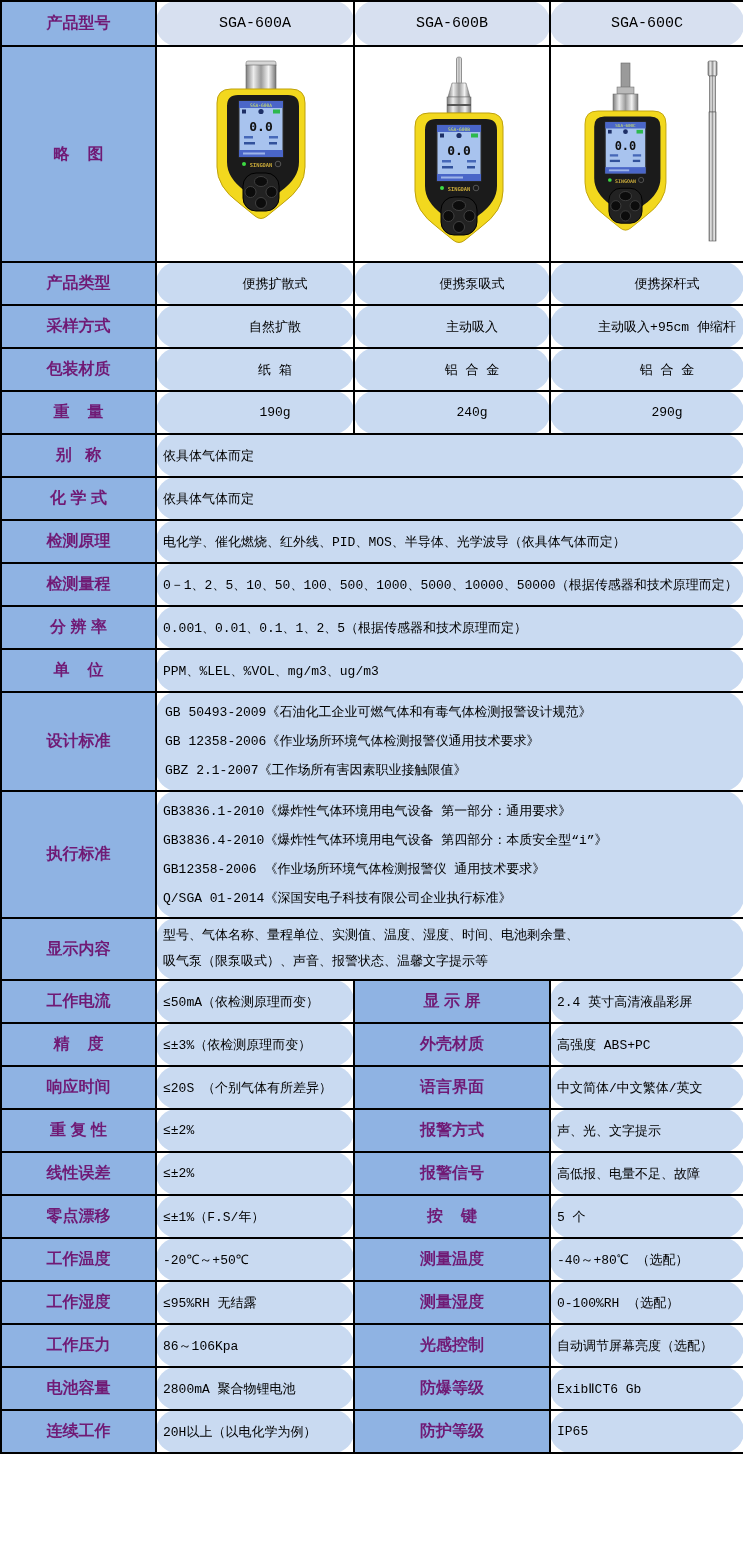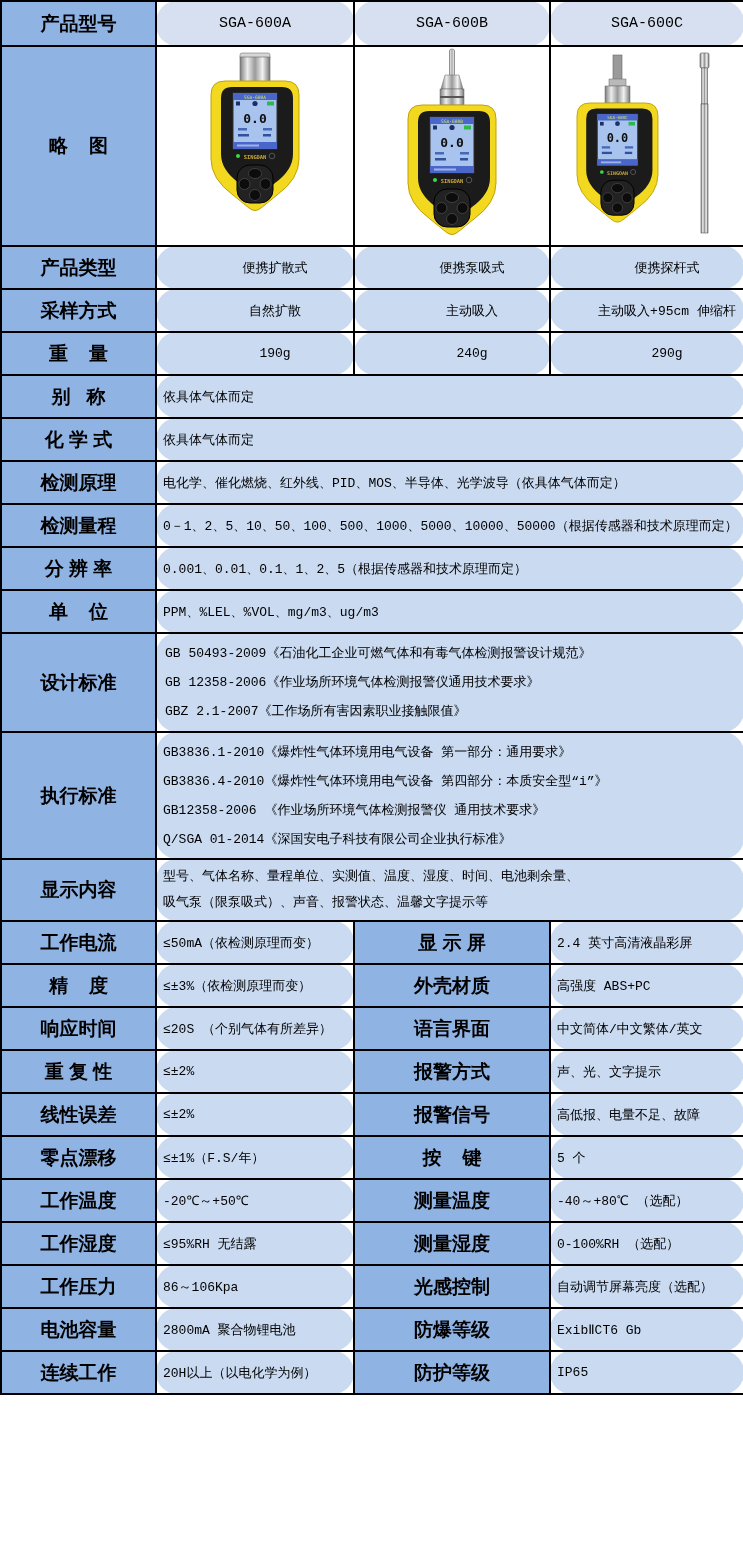--- a/index.html
+++ b/index.html
@@ -1,23 +1,23 @@
 <!DOCTYPE html>
 <html><head>
 <meta charset="utf-8">
 <style>
   html,body{margin:0;padding:0;background:#fff;}
   body{width:743px;font-family:"Liberation Sans","DejaVu Sans",sans-serif;}
   table.spec{width:743px;border-collapse:collapse;table-layout:fixed;}
   .spec th,.spec td{border:2px solid #000;overflow:hidden;vertical-align:middle;}
-  .spec th{background:#8FB3E3;color:#000000;font-weight:bold;font-size:19px;text-align:center;white-space:pre;padding:0 19px;}
+  .spec th{background:#8FB3E3;color:#701a75;font-weight:bold;font-size:16px;text-align:center;white-space:pre;padding:0 19px;}
   .spec td{background:#C9DAF1;color:#000;font-size:13px;padding:2px 6px;
            font-family:"Liberation Mono","DejaVu Sans Mono",monospace;border-radius:21px;}
   td.model{background:#D7E0F0;text-align:center;font-size:15px;white-space:nowrap;}
-  td.photo{background:#FFFFFF;text-align:center;padding:0;}
+  td.photo{background:#FFFFFF;text-align:center;padding:8px;}
   td.c3{text-align:center;white-space:nowrap;padding-left:46px;}
   td.lf{text-align:left;white-space:nowrap;}
   td.ml{white-space:normal;}
   .ln{white-space:nowrap;line-height:29px;}
   .ln2{white-space:nowrap;line-height:26px;}
   .lnd{white-space:nowrap;line-height:22px;text-align:left;}
   tr.hrow th, tr.hrow td{height:39px;}
   tr.r th, tr.r td{height:37px;}
   tr.sk td, tr.sk th{height:198px;}
   tr.dim td, tr.dim th{height:50px;}
@@ -135,20 +135,26 @@
   </tr>
 
   <tr class="r">
     <th>采样方式</th>
     <td class="c3">自然扩散</td>
     <td class="c3">主动吸入</td>
     <td class="c3">主动吸入+95cm 伸缩杆</td>
   </tr>
 
 
+  <tr class="r">
+    <th>包装材质</th>
+    <td class="c3">纸 箱</td>
+    <td class="c3">铝 合 金</td>
+    <td class="c3">铝 合 金</td>
+  </tr>
 
   <tr class="r">
     <th>重    量</th>
     <td class="c3">190g</td>
     <td class="c3">240g</td>
     <td class="c3">290g</td>
   </tr>
 
   <tr class="r">
     <th>别   称</th>

